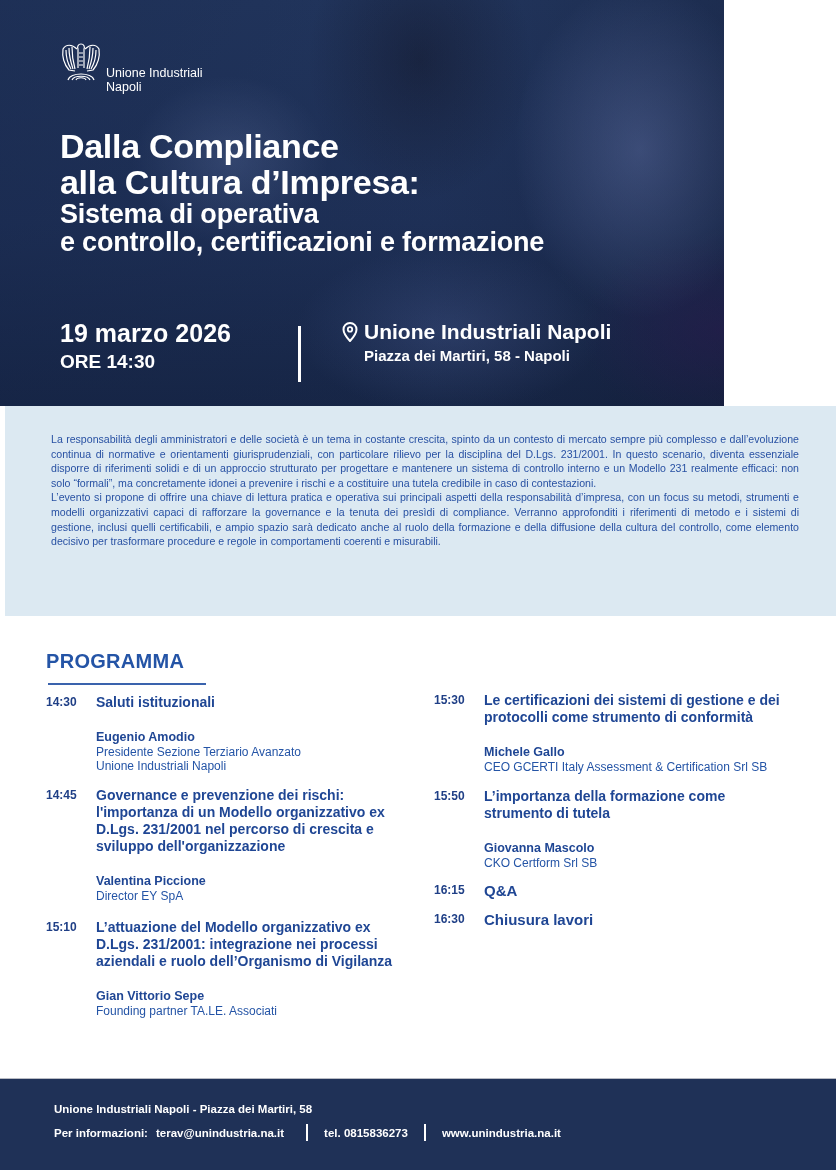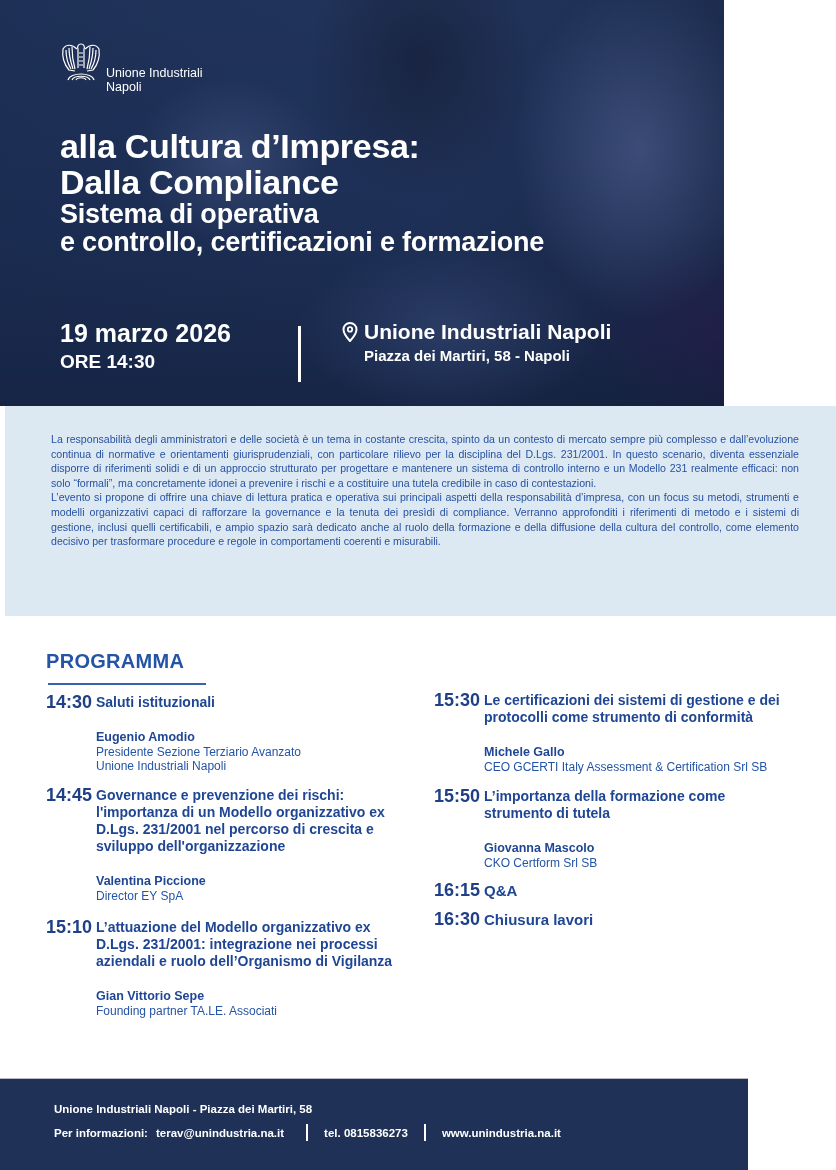--- a/index.html
+++ b/index.html
@@ -44,30 +44,30 @@
 
   
   .prog-title { position: absolute; left: 46px; top: 650px; color: #2454a6; font-family: "Liberation Sans", sans-serif; font-weight: 700; font-size: 20px; letter-spacing: 0.3px; }
   .prog-rule { position: absolute; left: 48px; top: 683px; width: 158px; height: 1.5px; background: #3a63ad; }
 
   .col { position: absolute; font-family: "Liberation Sans", sans-serif; color: #1f4694; }
   .col-left { left: 46px; top: 694px; width: 360px; }
   .col-right { left: 434px; top: 692px; width: 370px; }
 
   .item { display: flex; margin-bottom: 12px; }
-  .item .time { width: 50px; flex: 0 0 50px; font-weight: 700; font-size: 18px; line-height: 17px; color: #1f3f86; }
+  .item .time { width: 50px; flex: 0 0 50px; font-weight: 700; font-size: 12px; line-height: 17px; color: #1f3f86; }
   .item .body { flex: 1; }
   .item .topic { font-weight: 700; font-size: 14px; line-height: 17px; color: #1f4694; }
   .item .speaker { margin-top: 19px; }
   .item .sp-name { font-weight: 700; font-size: 12.5px; line-height: 15px; color: #1f4694; }
   .item .sp-role { font-size: 12px; line-height: 14px; color: #2454a6; }
   .item.big .topic { font-size: 15px; }
 
   
-  .footer { position: absolute; left: 0; top: 1078px; width: 748px; height: 92px; background: #1f3157; border-top: 1px solid #b9bcc4; }
+  .footer { position: absolute; left: 0; top: 1078px; width: 836px; height: 92px; background: #1f3157; border-top: 1px solid #b9bcc4; }
   .footer-text { position: absolute; left: 54px; color: #ffffff; font-family: "Liberation Sans", sans-serif; font-weight: 700; font-size: 11.5px; }
   .f-line1 { top: 24px; }
   .f-line2 { top: 45px; display: flex; align-items: center; }
   .f-sep { display: inline-block; width: 2px; height: 17px; background: #fff; margin: 0 16px 0 22px; }
   .f-gap { display: inline-block; width: 8px; }
 </style>
 </head>
 <body>
 
 <section class="hero">
@@ -90,22 +90,22 @@
       <path d="M12 40 C14 35 28 35 30 40"></path>
       <path d="M16 40 C17 37 25 37 26 40"></path>
     </svg>
     <div class="logo-text">
       <div>Unione Industriali</div>
       <div>Napoli</div>
     </div>
   </div>
 
   <div class="title">
+    <div class="t1">Dalla Compliance</div>
     <div class="t1">alla Cultura d’Impresa:</div>
-    <div class="t1">Dalla Compliance</div>
     <div class="t2">Sistema di operativa</div>
     <div class="t2">e controllo, certificazioni e formazione</div>
   </div>
 
   <div class="date-block">
     <div class="date-main">19 marzo 2026</div>
     <div class="date-time">ORE 14:30</div>
   </div>
 
   <div class="hero-divider"></div>

